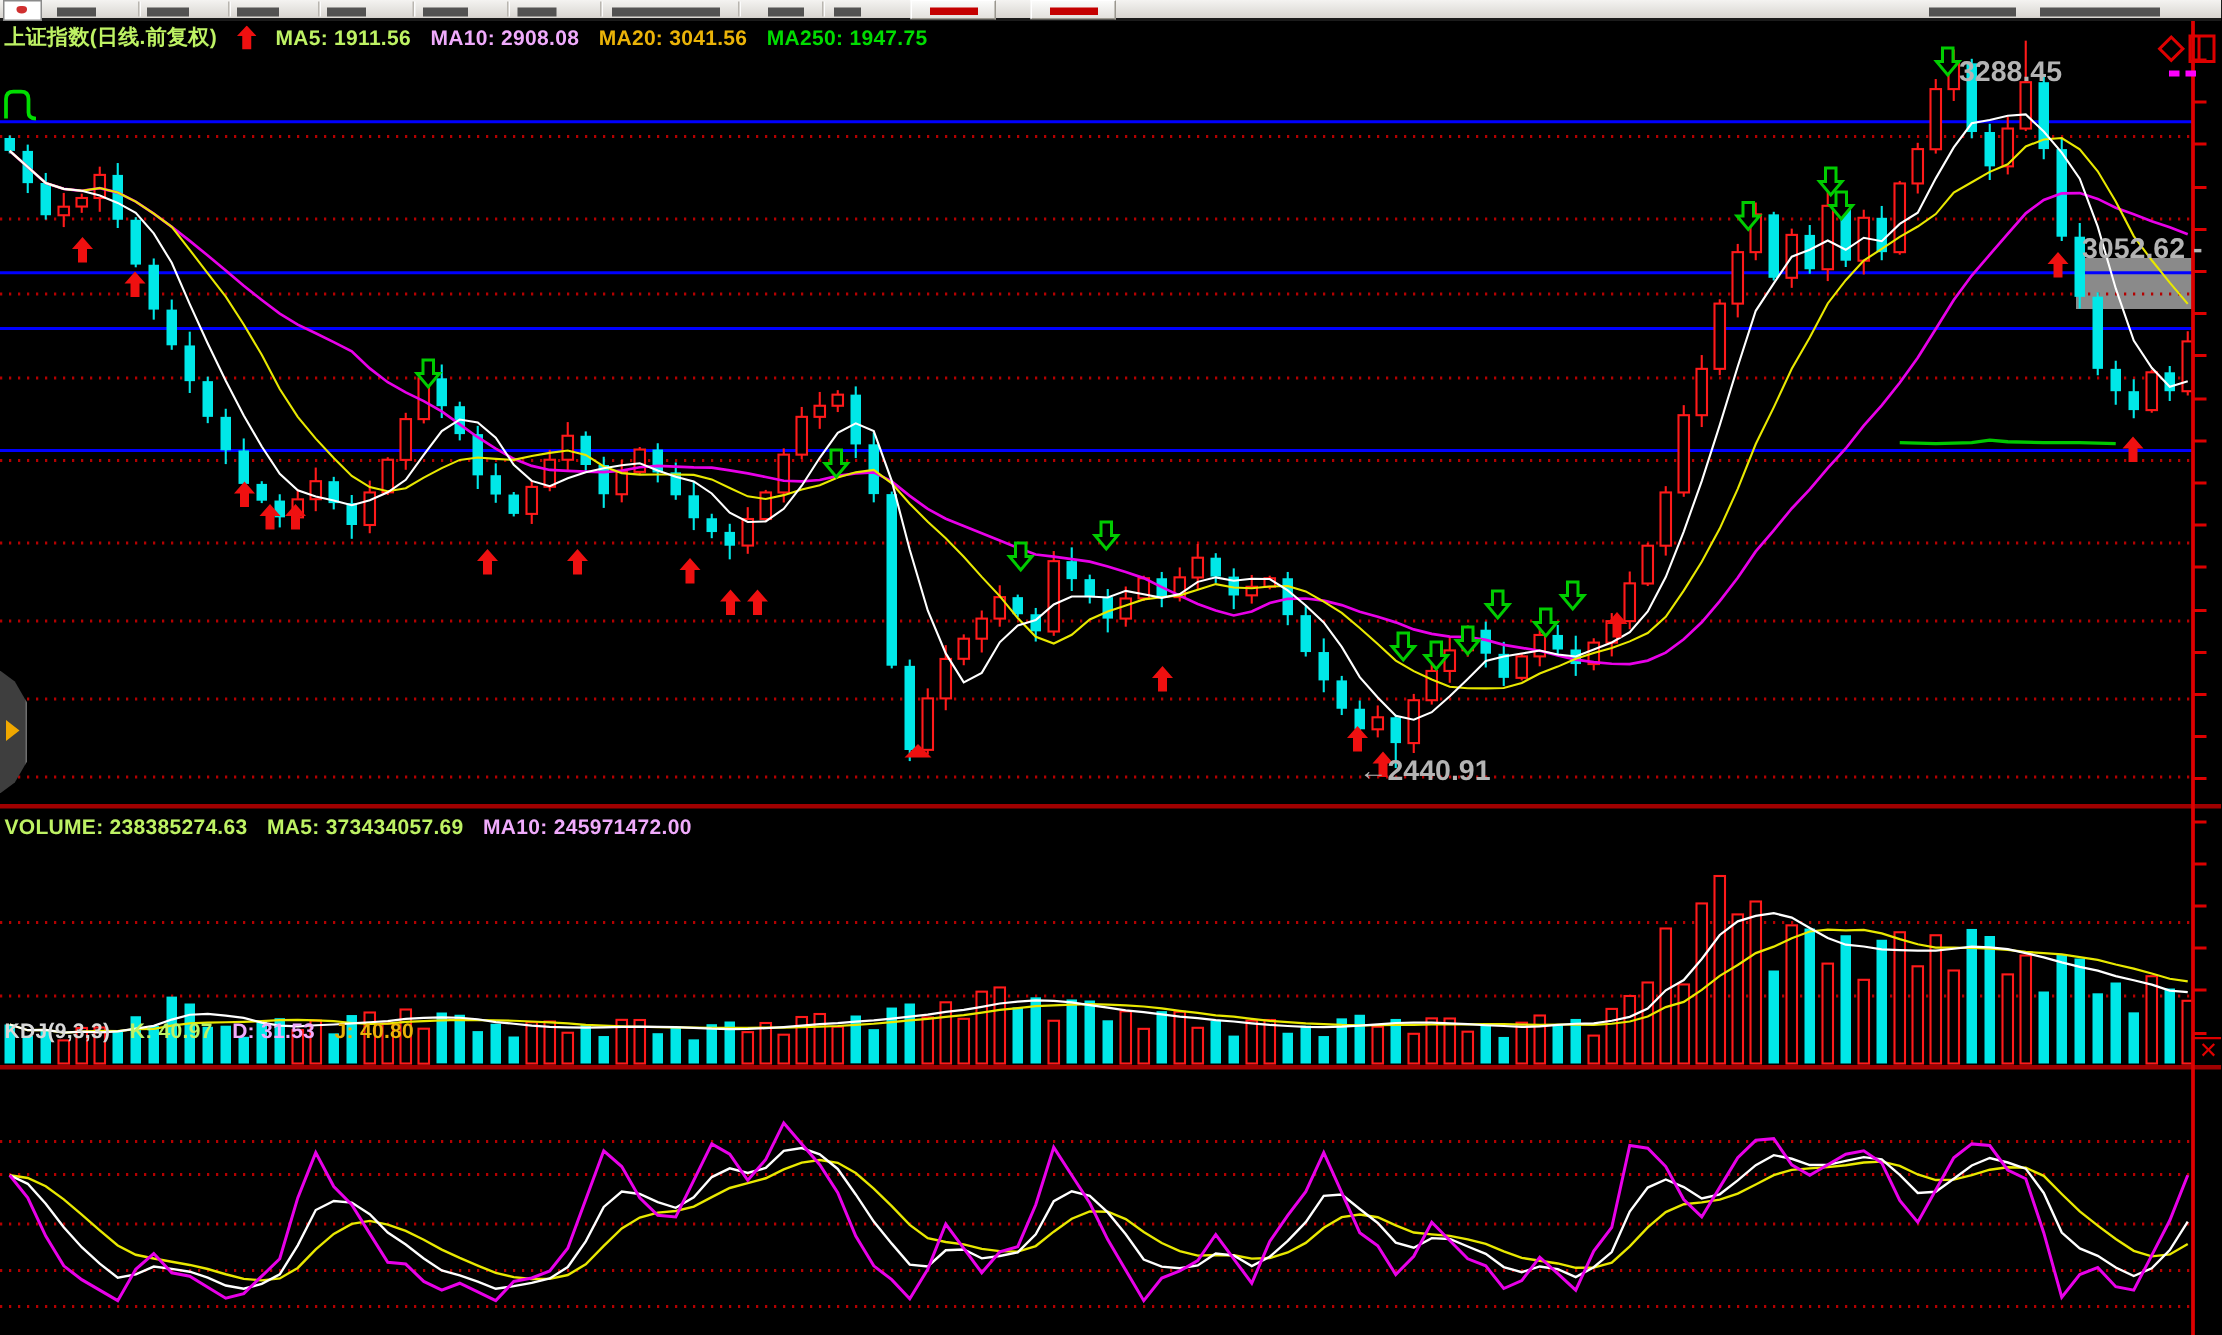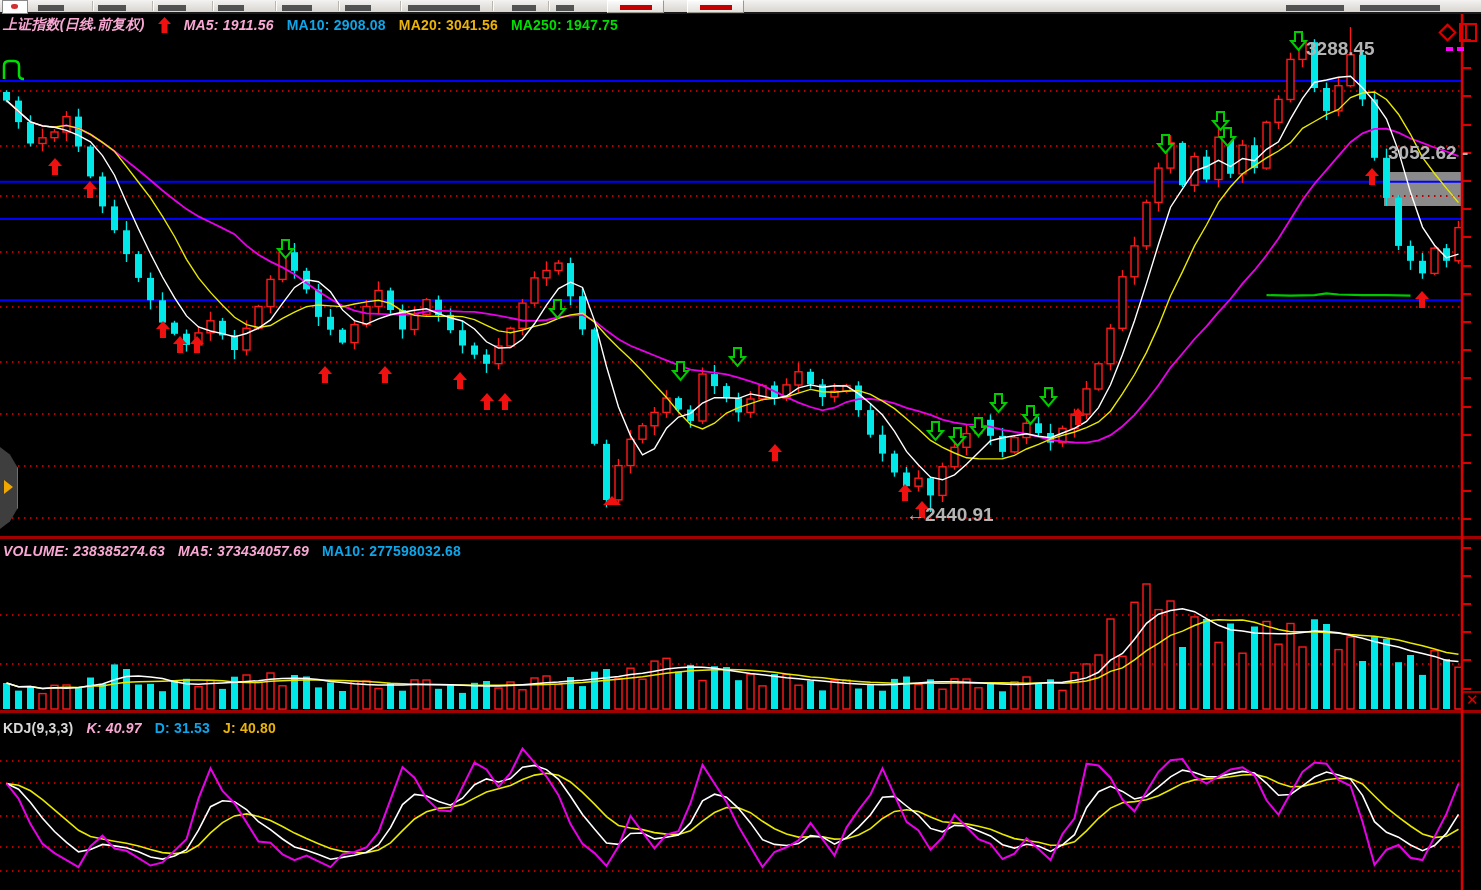--- a/index.html
+++ b/index.html
@@ -11,21 +11,21 @@
   .tb-smudge{position:absolute;top:5px;height:6px;background:#3a3a3a;opacity:.85;}
   .tb-sep{position:absolute;top:1px;height:10px;width:1px;background:#b9b6b0;box-shadow:1px 0 0 #fcfcfc;}
   .tb-btn{position:absolute;top:0px;height:11px;background:linear-gradient(#fbfbfa,#e3e1dd);
           border:1px solid #9a978f;border-top-color:#fff;border-left-color:#fff;}
   .tb-red{position:absolute;top:4px;height:5px;background:#c40000;}
   #tb-logo{position:absolute;left:2px;top:0px;width:24px;height:12px;background:#fff;border:1px solid #8a8a8a;}
   #tb-logo i{position:absolute;left:8px;top:3px;width:7px;height:5px;background:#d03030;border-radius:40% 40% 50% 50%;}
   
   .hdr{position:absolute;left:3px;display:flex;align-items:center;gap:13px;font-size:14px;
        font-weight:bold;letter-spacing:.2px;white-space:nowrap;z-index:5;}
-  .w{color:#f9a8d4;font-style:italic;} .gy{color:#d8d8d8;} .y{color:#0ea5e9;} .m{color:#eab308;} .g{color:#00dd00;}
+  .w{color:#bef264;} .gy{color:#d8d8d8;} .y{color:#f0abfc;} .m{color:#eab308;} .g{color:#00dd00;}
   .plabel{position:absolute;color:#b4b4b4;font-size:19px;font-weight:bold;z-index:5;white-space:nowrap;}
   #graybox{position:absolute;left:1384px;top:172px;width:78px;height:34px;background:#8a8a8a;z-index:1;}
   #chartsvg{position:absolute;left:0;top:0;z-index:2;}
   #icons{position:absolute;right:2px;top:22px;z-index:6;}
   #xclose{position:absolute;left:1466px;top:691px;color:#e00000;font-size:15px;font-weight:bold;z-index:6;}
   #flyout{position:absolute;left:0;top:447px;width:17px;height:82px;background:#3e3e3e;z-index:6;
           clip-path:polygon(0 0,55% 9%,100% 26%,100% 74%,55% 91%,0 100%);border-right:1px solid #6f6f6f;}
   #flyout .tri{position:absolute;left:4px;top:33px;width:0;height:0;
                border-top:7px solid transparent;border-bottom:7px solid transparent;border-left:9px solid #f0a800;}
   #mini-glyph{position:absolute;left:1px;top:58px;z-index:6;}
@@ -534,32 +534,32 @@
       </svg>
     <span class="w">MA5: 1911.56</span>
     <span class="y">MA10: 2908.08</span>
     <span class="m">MA20: 3041.56</span>
     <span class="g">MA250: 1947.75</span>
   </div>
 
   <div class="hdr" style="top:543px">
     <span class="w">VOLUME: 238385274.63</span>
     <span class="w">MA5: 373434057.69</span>
-    <span class="y">MA10: 277598032.68</span>
-  </div>
-
-  <div class="hdr" style="top:720px">
+    <span class="y">MA10: 245971472.00</span>
+  </div>
+
+  <div class="hdr" style="top:679px">
     <span class="gy">KDJ(9,3,3)</span>
     <span class="w">K: 40.97</span>
     <span class="y">D: 31.53</span>
     <span class="m">J: 40.80</span>
   </div>
 
   <div class="plabel" style="left:1306px;top:38px">3288.45</div>
-  <div class="plabel" style="left:1388px;top:142px">3052.62 -</div>
+  <div class="plabel" style="left:1388px;top:156px">3052.62 -</div>
   <div class="plabel" style="left:906px;top:504px">←2440.91</div>
 
   <div id="icons">
     <svg width="42" height="30">
       <g>
         <rect x="5" y="5" width="11" height="11" fill="none" stroke="#dd0000" stroke-width="2" transform="rotate(45 10.5 10.5)"></rect>
       </g>
       <g>
         <rect x="23" y="2" width="16" height="17" fill="none" stroke="#dd0000" stroke-width="2"></rect>
         <line x1="29" y1="2" x2="29" y2="19" stroke="#dd0000" stroke-width="2"></line>

